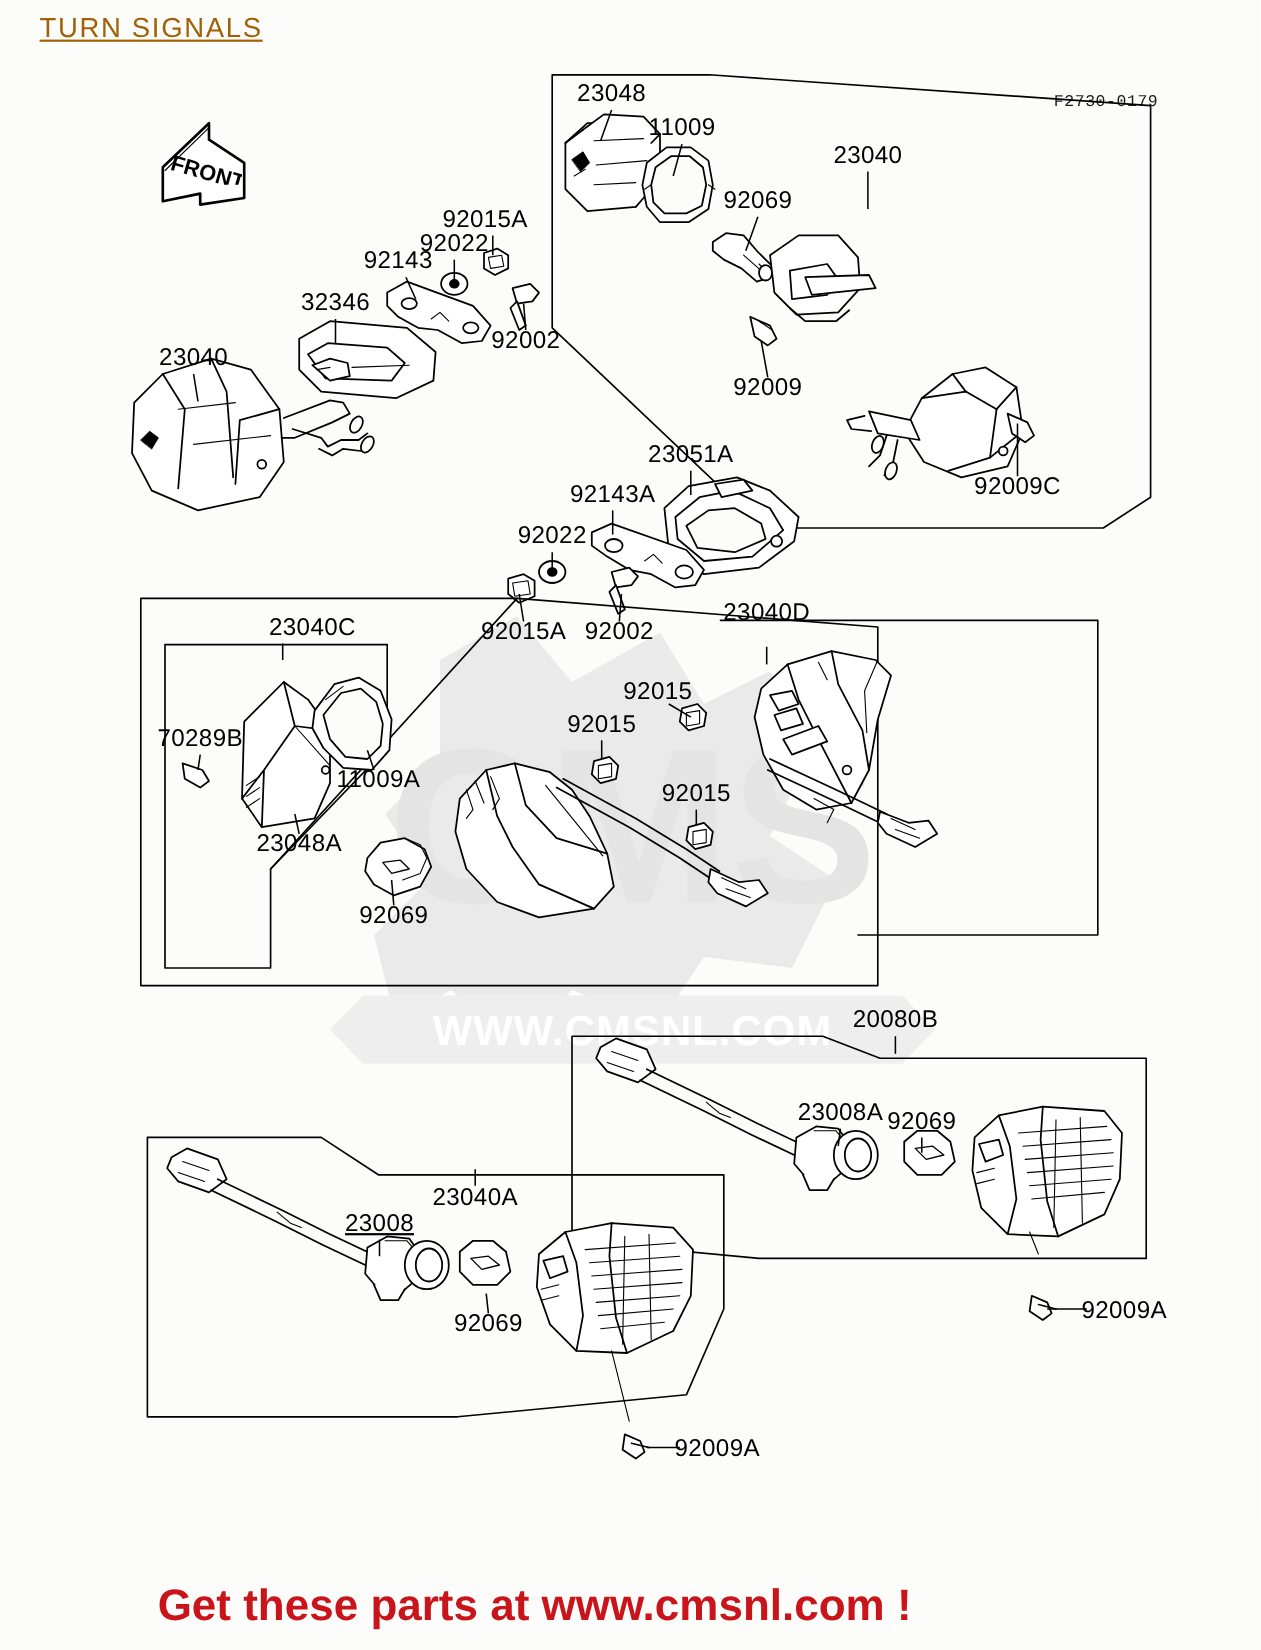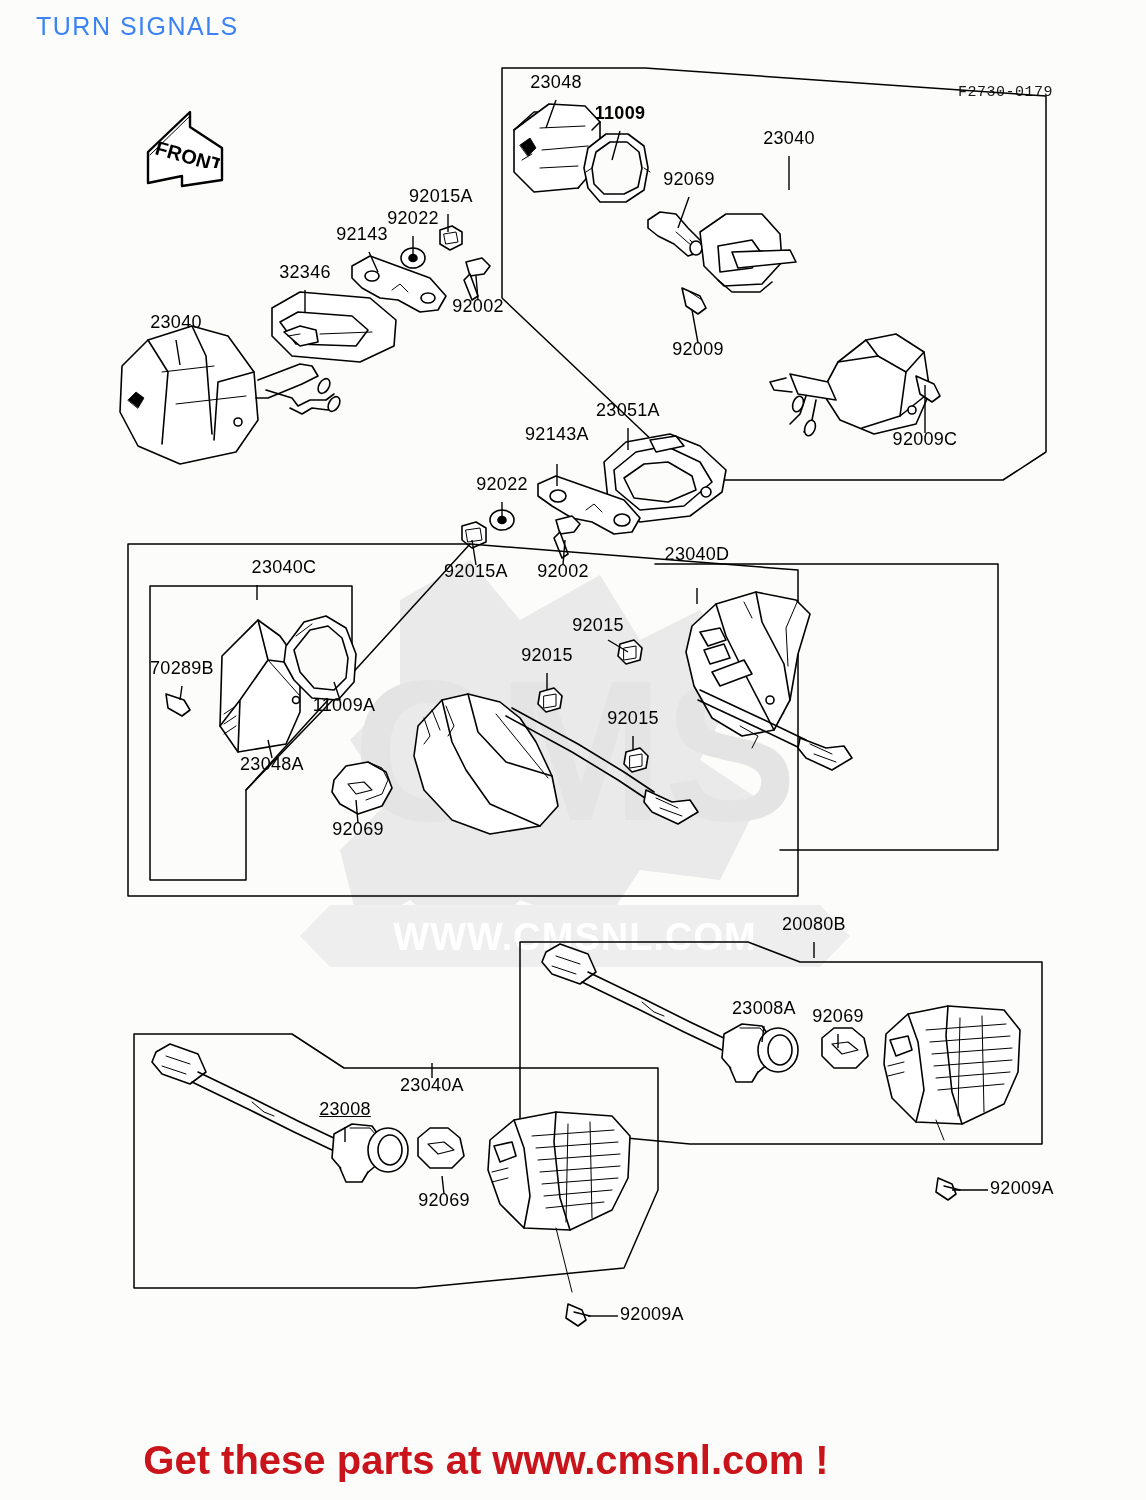--- a/index.html
+++ b/index.html
@@ -50,34 +50,34 @@
   }
   .svg-layer {
     position: absolute;
     left: 0;
     top: 0;
     width: 1146px;
     height: 1500px;
   }
   .label {
     position: absolute;
-    font-size: 18px;
+    font-size: 22px;
     color: #000000;
     font-family: "Liberation Sans", sans-serif;
     white-space: nowrap;
     letter-spacing: 0.3px;
     transform: translateX(-50%);
   }
 </style>
 </head>
 <body>
 
 <div id="page" style="background: rgb(252, 253, 250);">
 
-  <div id="page-title" style="color: #3b82f6;">TURN SIGNALS</div>
+  <div id="page-title" style="color: #a16207; text-decoration: underline;">TURN SIGNALS</div>
   <div id="diagram-ref">F2730-0179</div>
 
   <svg class="svg-layer" viewBox="0 0 1146 1500">
     <g opacity="1">
 
       <g fill="#eaeaea">
         <path d="M400 600 L470 560 L520 620 L600 575 L640 640 L700 610 L740 680
                  L700 760 L760 800 L720 880 L640 870 L600 930 L520 900 L470 950
                  L410 900 L360 930 L340 850 L390 800 L350 740 L400 690 Z"></path>
       </g>
@@ -447,33 +447,33 @@
   </svg>
 
   <div style="position:absolute;left:150px;top:122px;width:70px;height:46px;">
     <svg viewBox="0 0 70 46" width="70" height="46">
       <text x="4" y="32" transform="rotate(16 4 32)" font-family="Liberation Sans, sans-serif" font-size="20" font-weight="bold" fill="#000000">FRONT</text>
     </svg>
   </div>
 
   <div id="callout-labels">
       <div class="label" style="left: 556px; top: 72px;">23048</div>
-      <div class="label" style="left: 620px; top: 103px; font-weight: bold;">11009</div>
+      <div class="label" style="left: 620px; top: 103px;">11009</div>
       <div class="label" style="left: 789px; top: 128px;">23040</div>
       <div class="label" style="left: 689px; top: 169px;">92069</div>
       <div class="label" style="left: 698px; top: 339px;">92009</div>
       <div class="label" style="left: 925px; top: 429px;">92009C</div>
       <div class="label" style="left: 441px; top: 186px;">92015A</div>
       <div class="label" style="left: 413px; top: 208px;">92022</div>
       <div class="label" style="left: 362px; top: 224px;">92143</div>
       <div class="label" style="left: 478px; top: 296px;">92002</div>
       <div class="label" style="left: 305px; top: 262px;">32346</div>
       <div class="label" style="left: 176px; top: 312px;">23040</div>
       <div class="label" style="left: 628px; top: 400px;">23051A</div>
-      <div class="label" style="left: 557px; top: 424px;">92143A</div>
+      <div class="label" style="left: 557px; top: 436px;">92143A</div>
       <div class="label" style="left: 502px; top: 474px;">92022</div>
       <div class="label" style="left: 476px; top: 561px;">92015A</div>
       <div class="label" style="left: 563px; top: 561px;">92002</div>
       <div class="label" style="left: 268px; top: 557px; margin-left: 16px;">23040C</div>
       <div class="label" style="left: 697px; top: 544px;">23040D</div>
       <div class="label" style="left: 598px; top: 615px;">92015</div>
       <div class="label" style="left: 547px; top: 645px;">92015</div>
       <div class="label" style="left: 633px; top: 708px;">92015</div>
       <div class="label" style="left: 182px; top: 658px;">70289B</div>
       <div class="label" style="left: 344px; top: 695px;">11009A</div>

